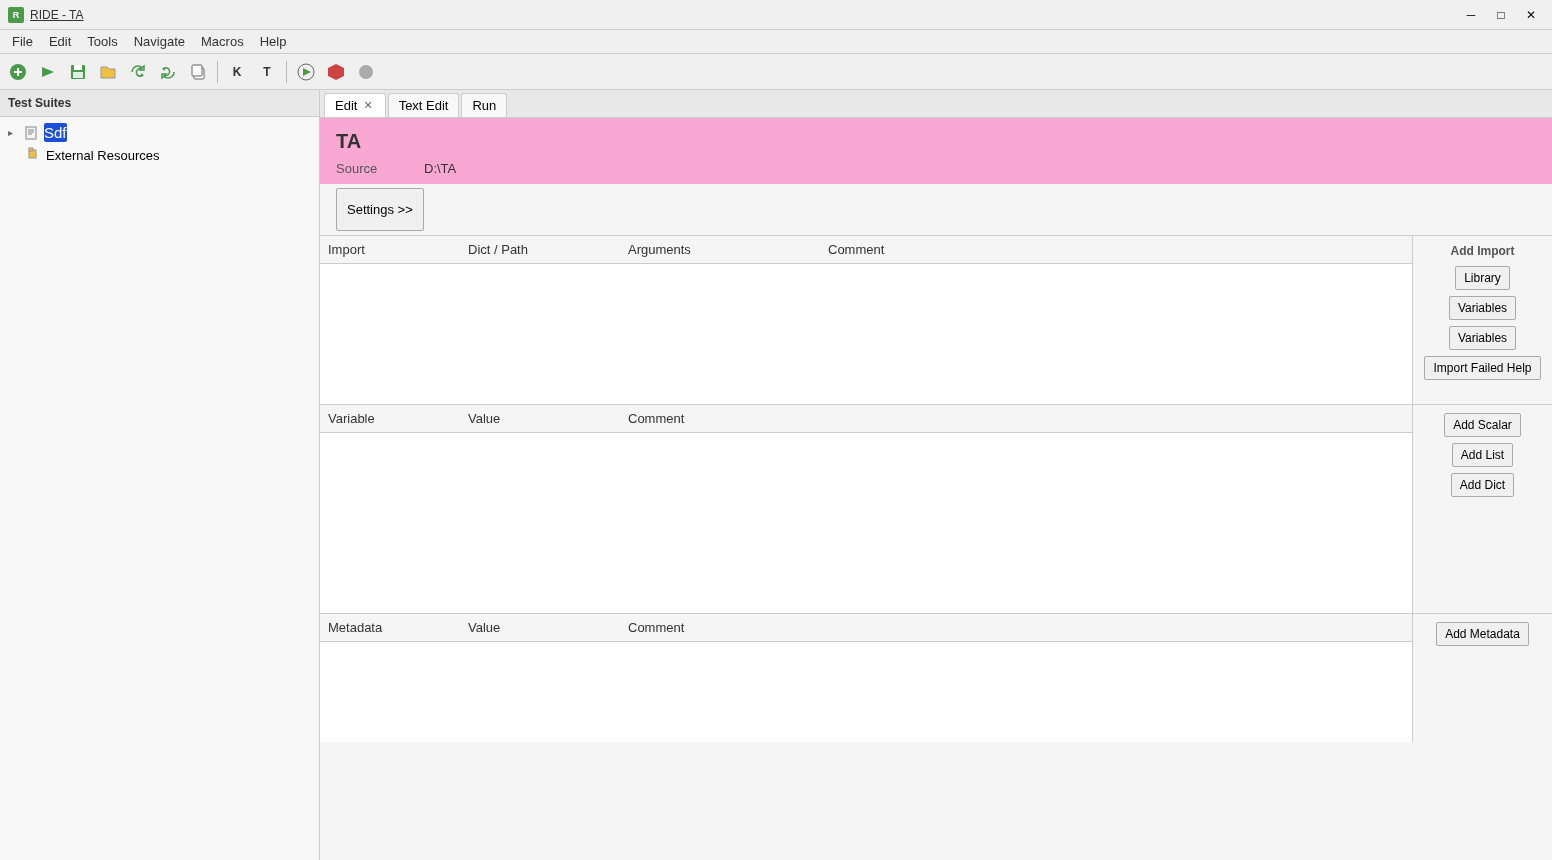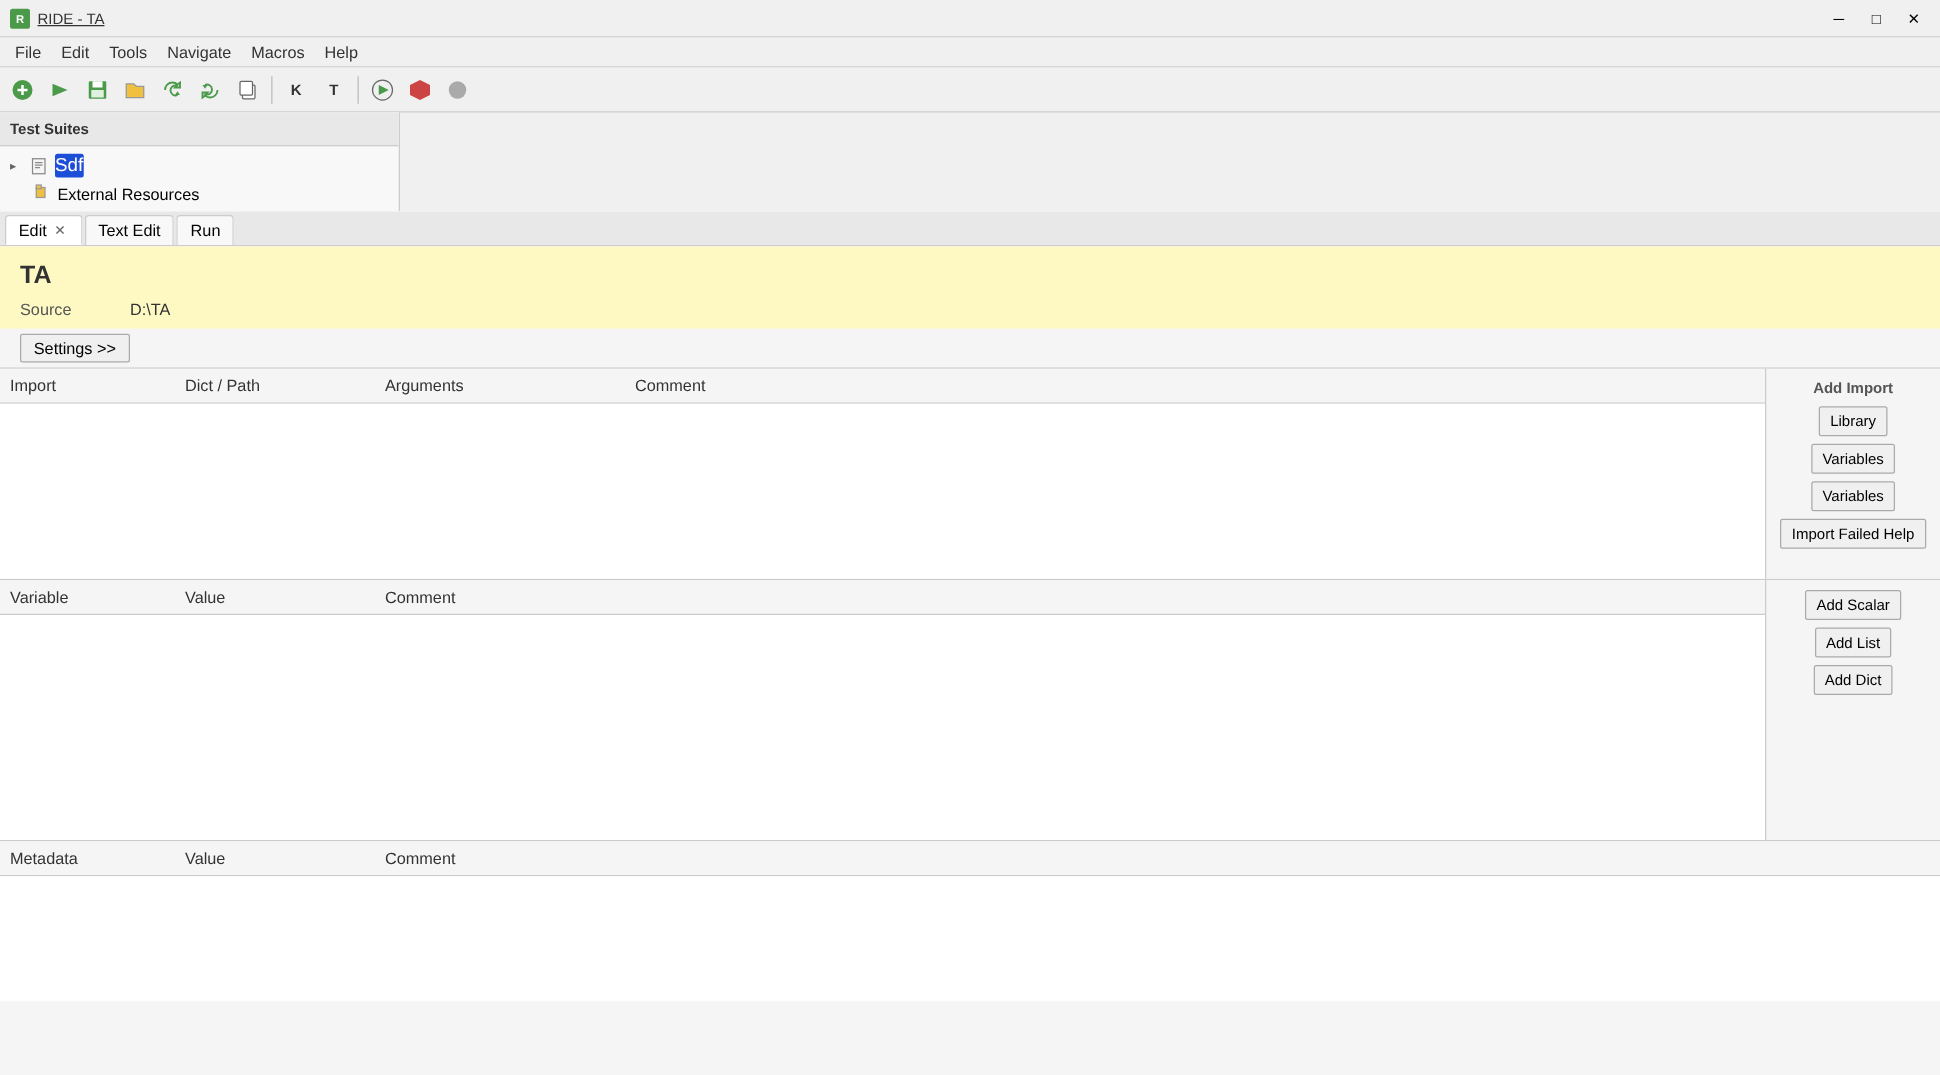--- a/index.html
+++ b/index.html
@@ -101,21 +101,20 @@
       width: 1px;
       height: 22px;
       background: #bbb;
       margin: 0 3px;
     }
 
     
     .main-layout {
       display: flex;
       height: calc(860px - 30px - 24px - 36px);
-      flex-direction: column;
     }
 
     
     .sidebar {
       width: 320px;
       background: #f8f8f8;
       border-right: 1px solid #ccc;
       overflow-y: auto;
       flex-shrink: 0;
     }
@@ -212,21 +211,21 @@
 
     
     .edit-panel {
       flex: 1;
       overflow-y: auto;
       background: #f5f5f5;
     }
 
     
     .suite-info {
-      background: #fef9c3;
+      background: #f9a8d4;
       padding: 12px 16px 8px 16px;
     }
     .suite-name {
       font-size: 20px;
       font-weight: bold;
       color: #333;
       margin-bottom: 8px;
     }
     .suite-source {
       display: flex;
@@ -241,21 +240,21 @@
     .source-value {
       color: #333;
     }
 
     
     .settings-section {
       background: #f5f5f5;
       padding: 4px 16px;
     }
     .settings-btn {
-      padding: 3px 10px;
+      padding: 13px 10px;
       background: #f0f0f0;
       border: 1px solid #aaa;
       cursor: pointer;
       font-size: 13px;
       border-radius: 2px;
     }
 
     
     .section-container {
       display: flex;
@@ -503,17 +502,20 @@
 
       <div class="metadata-section">
         <div class="section-table">
           <div class="table-header metadata-header">
             <span>Metadata</span>
             <span>Value</span>
             <span>Comment</span>
           </div>
           <div class="table-body" style="min-height:100px;"></div>
         </div>
+        <div class="section-actions">
+          <button class="action-btn">Add Metadata</button>
+        </div>
       </div>
 
     </div>
   </div>
 </div>
 
 </body></html>

